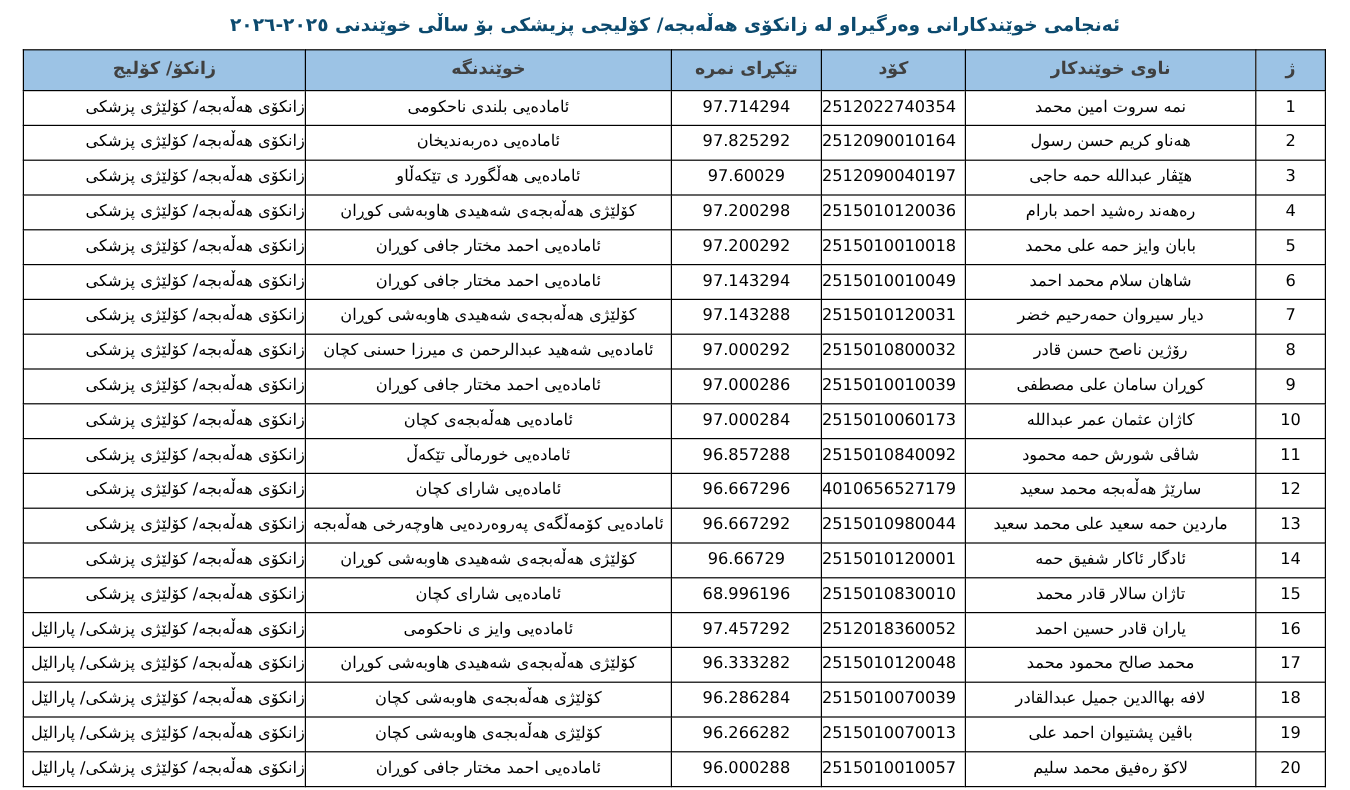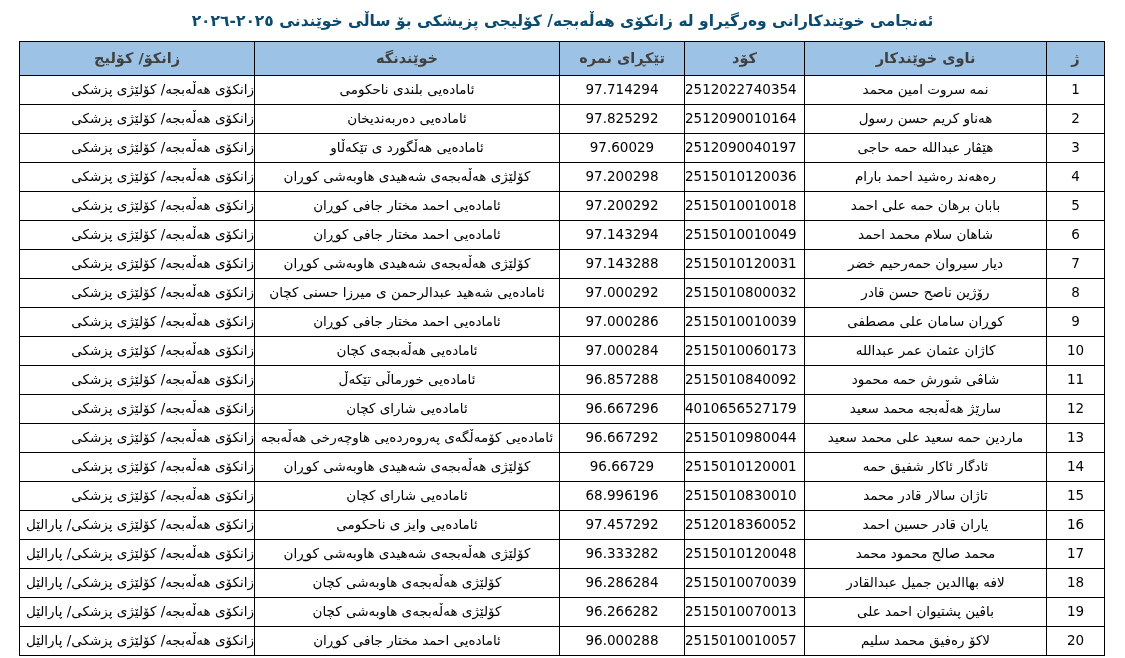--- a/index.html
+++ b/index.html
@@ -167,21 +167,21 @@
           <tr>
             <td class="no">4</td>
             <td class="name">رەهەند رەشید احمد بارام</td>
             <td class="code">2515010120036</td>
             <td class="avg">97.200298</td>
             <td class="school">کۆلێژی هەڵەبجەی شەهیدی هاوبەشی کوڕان</td>
             <td class="college">زانکۆی هەڵەبجە/ کۆلێژی پزشکی</td>
           </tr>
           <tr>
             <td class="no">5</td>
-            <td class="name">بابان برهان حمه علی احمد</td>
+            <td class="name">بابان وایز حمه علی محمد</td>
             <td class="code">2515010010018</td>
             <td class="avg">97.200292</td>
             <td class="school">ئامادەیی احمد مختار جافی کوڕان</td>
             <td class="college">زانکۆی هەڵەبجە/ کۆلێژی پزشکی</td>
           </tr>
           <tr>
             <td class="no">6</td>
             <td class="name">شاهان سلام محمد احمد</td>
             <td class="code">2515010010049</td>
             <td class="avg">97.143294</td>

